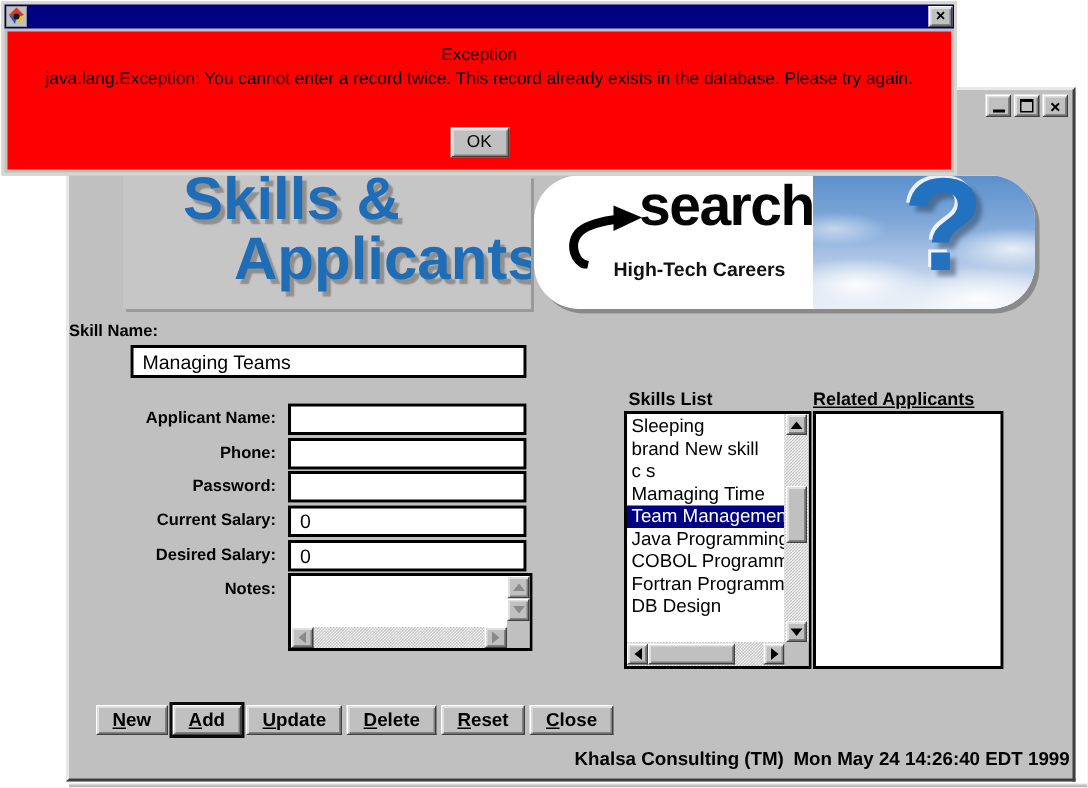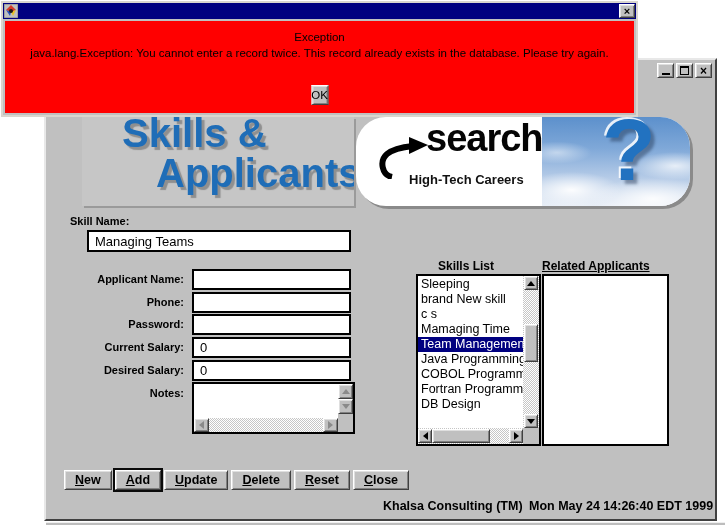--- a/index.html
+++ b/index.html
@@ -72,21 +72,21 @@
       radial-gradient(ellipse 50px 16px at 10% 40%, rgba(255,255,255,.5), rgba(255,255,255,0) 70%),
       linear-gradient(180deg,#5c90cc 0%, #7fa8d8 35%, #b8cde8 70%, #e8eef6 100%);
   }
   .sky-me { position:absolute; left:1px; top:2px; font-size:50px; font-weight:bold; color:#fff;
     text-shadow:3px 3px 3px rgba(40,60,90,.55); }
   .sky-q { position:absolute; left:60px; top:-18px; font-size:88px; font-weight:bold; color:#2272c0;
     text-shadow:-2px -2px 0 rgba(255,255,255,.85), 4px 4px 3px rgba(30,50,80,.45); }
 
   
   .lbl { font-size:11px; font-weight:bold; color:#000; }
-  .skill-label { position:absolute; left:24px; top:155px; }
+  .skill-label { position:absolute; left:0; top:155px; }
   .field {
     border:2px solid #000; background:#fff; font-family:"Liberation Sans",sans-serif;
     font-size:13px; padding:0 0 0 6px; color:#000; outline:none;
   }
   .skill-input { position:absolute; left:41px; top:170px; width:264px; height:22px; }
   .form-row { position:absolute; left:18px; width:287px; height:21px; }
   .form-row .lbl { position:absolute; left:0; top:0; width:120px; text-align:right; line-height:21px; }
   .form-row .field { position:absolute; left:128px; top:0; width:159px; height:21px; }
   .row0 { top:209px; } .row1 { top:232px; } .row2 { top:254px; } .row3 { top:277px; } .row4 { top:300px; }
   .notes-label { position:absolute; left:18px; top:327px; width:120px; text-align:right; }
@@ -95,21 +95,21 @@
     border:2px solid #000; background:#fff;
   }
   .notes .vcol { position:absolute; top:0; right:0; bottom:14px; width:15px; background:#c0c0c0; }
   .notes .vcol .sb-btn { width:15px; height:15px; }
   .notes .hrow { position:absolute; left:0; bottom:0; right:15px; height:14px; }
   .notes .hrow .sb-btn { position:absolute; top:0; width:15px; height:14px; }
   .notes .corner { position:absolute; right:0; bottom:0; width:15px; height:14px; background:#c0c0c0; }
 
   
   .list-label { position:absolute; font-size:12px; font-weight:bold; }
-  .skills-label { left:392px; top:199px; }
+  .skills-label { left:373px; top:199px; }
   .related-label { left:496px; top:199px;text-decoration:underline; }
   .listbox { position:absolute; border:2px solid #000; background:#fff; }
   .skills-box { left:370px; top:214px; width:125px; height:172px; }
   .related-box { left:496px; top:214px; width:127px; height:172px; }
   .list-items { position:absolute; left:0; top:1px; right:16px; bottom:16px; overflow:hidden; }
   .list-item { height:15px; line-height:15px; font-size:12.5px; padding-left:3px; white-space:nowrap; overflow:hidden; color:#000; }
   .list-item.selected { background:#000080; color:#fff; }
   .vscroll { position:absolute; right:0; top:0; bottom:16px; width:16px; }
   .vscroll .sb-btn { position:absolute; left:1px; width:14px; height:14px; }
   .vscroll .up { top:0; } .vscroll .down { bottom:0; }
@@ -143,21 +143,21 @@
     background:#c0c0c0; border:2px solid #d9d6cf; z-index:10;
   }
   .dlg-title { height:16px; background:#000080; display:flex; align-items:center; padding:0 1px; }
   .dlg-x { width:16px; height:14px; margin-left:auto; display:flex; align-items:center; justify-content:center; }
   .dlg-x .glyph-x { font-size:11px; line-height:9px; }
   .dlg-body { position:absolute; left:2px; right:2px; top:18px; bottom:2px; background:#ff0000; text-align:center; }
   .dlg-heading { margin-top:10px; font-size:11.5px; color:#000; }
   .dlg-message { margin-top:4px; font-size:11.5px; color:#000; padding:0 6px; }
   .ok-btn {
     position:absolute; left:50%; transform:translateX(-50%); top:64px;
-    width:17px; height:20px; font-size:11.5px; color:#000;
+    width:39px; height:20px; font-size:11.5px; color:#000;
     display:flex; align-items:center; justify-content:center;
   }
 </style>
 </head>
 <body>
 
 <div id="screen">
 
   <div class="window">
 

